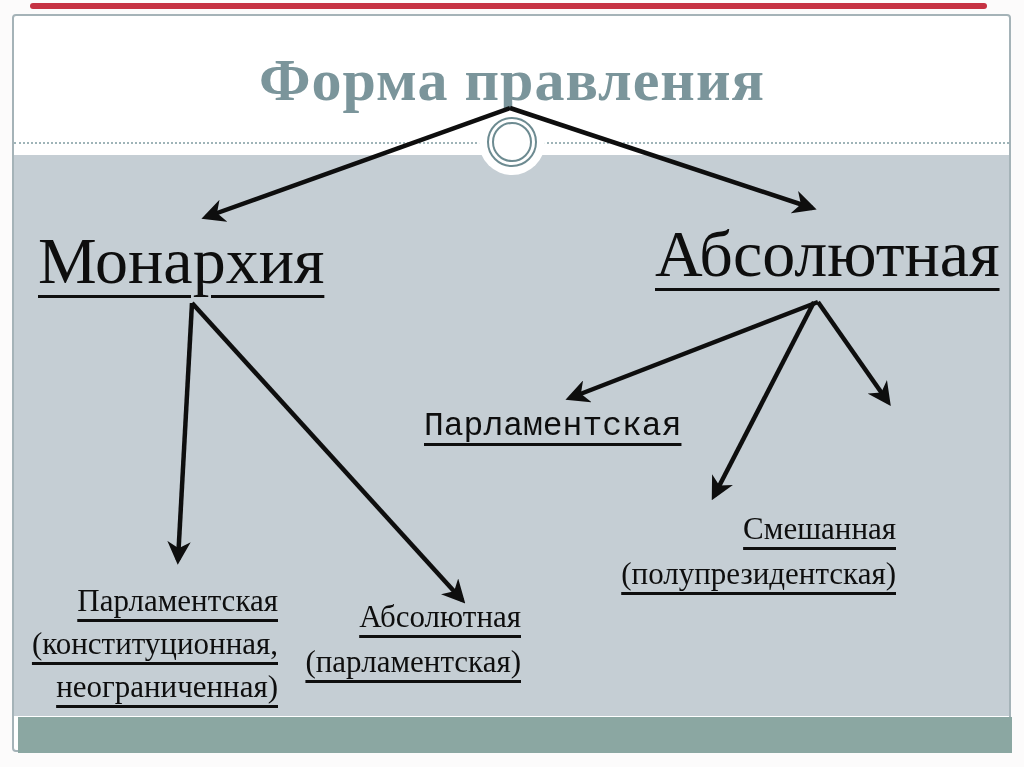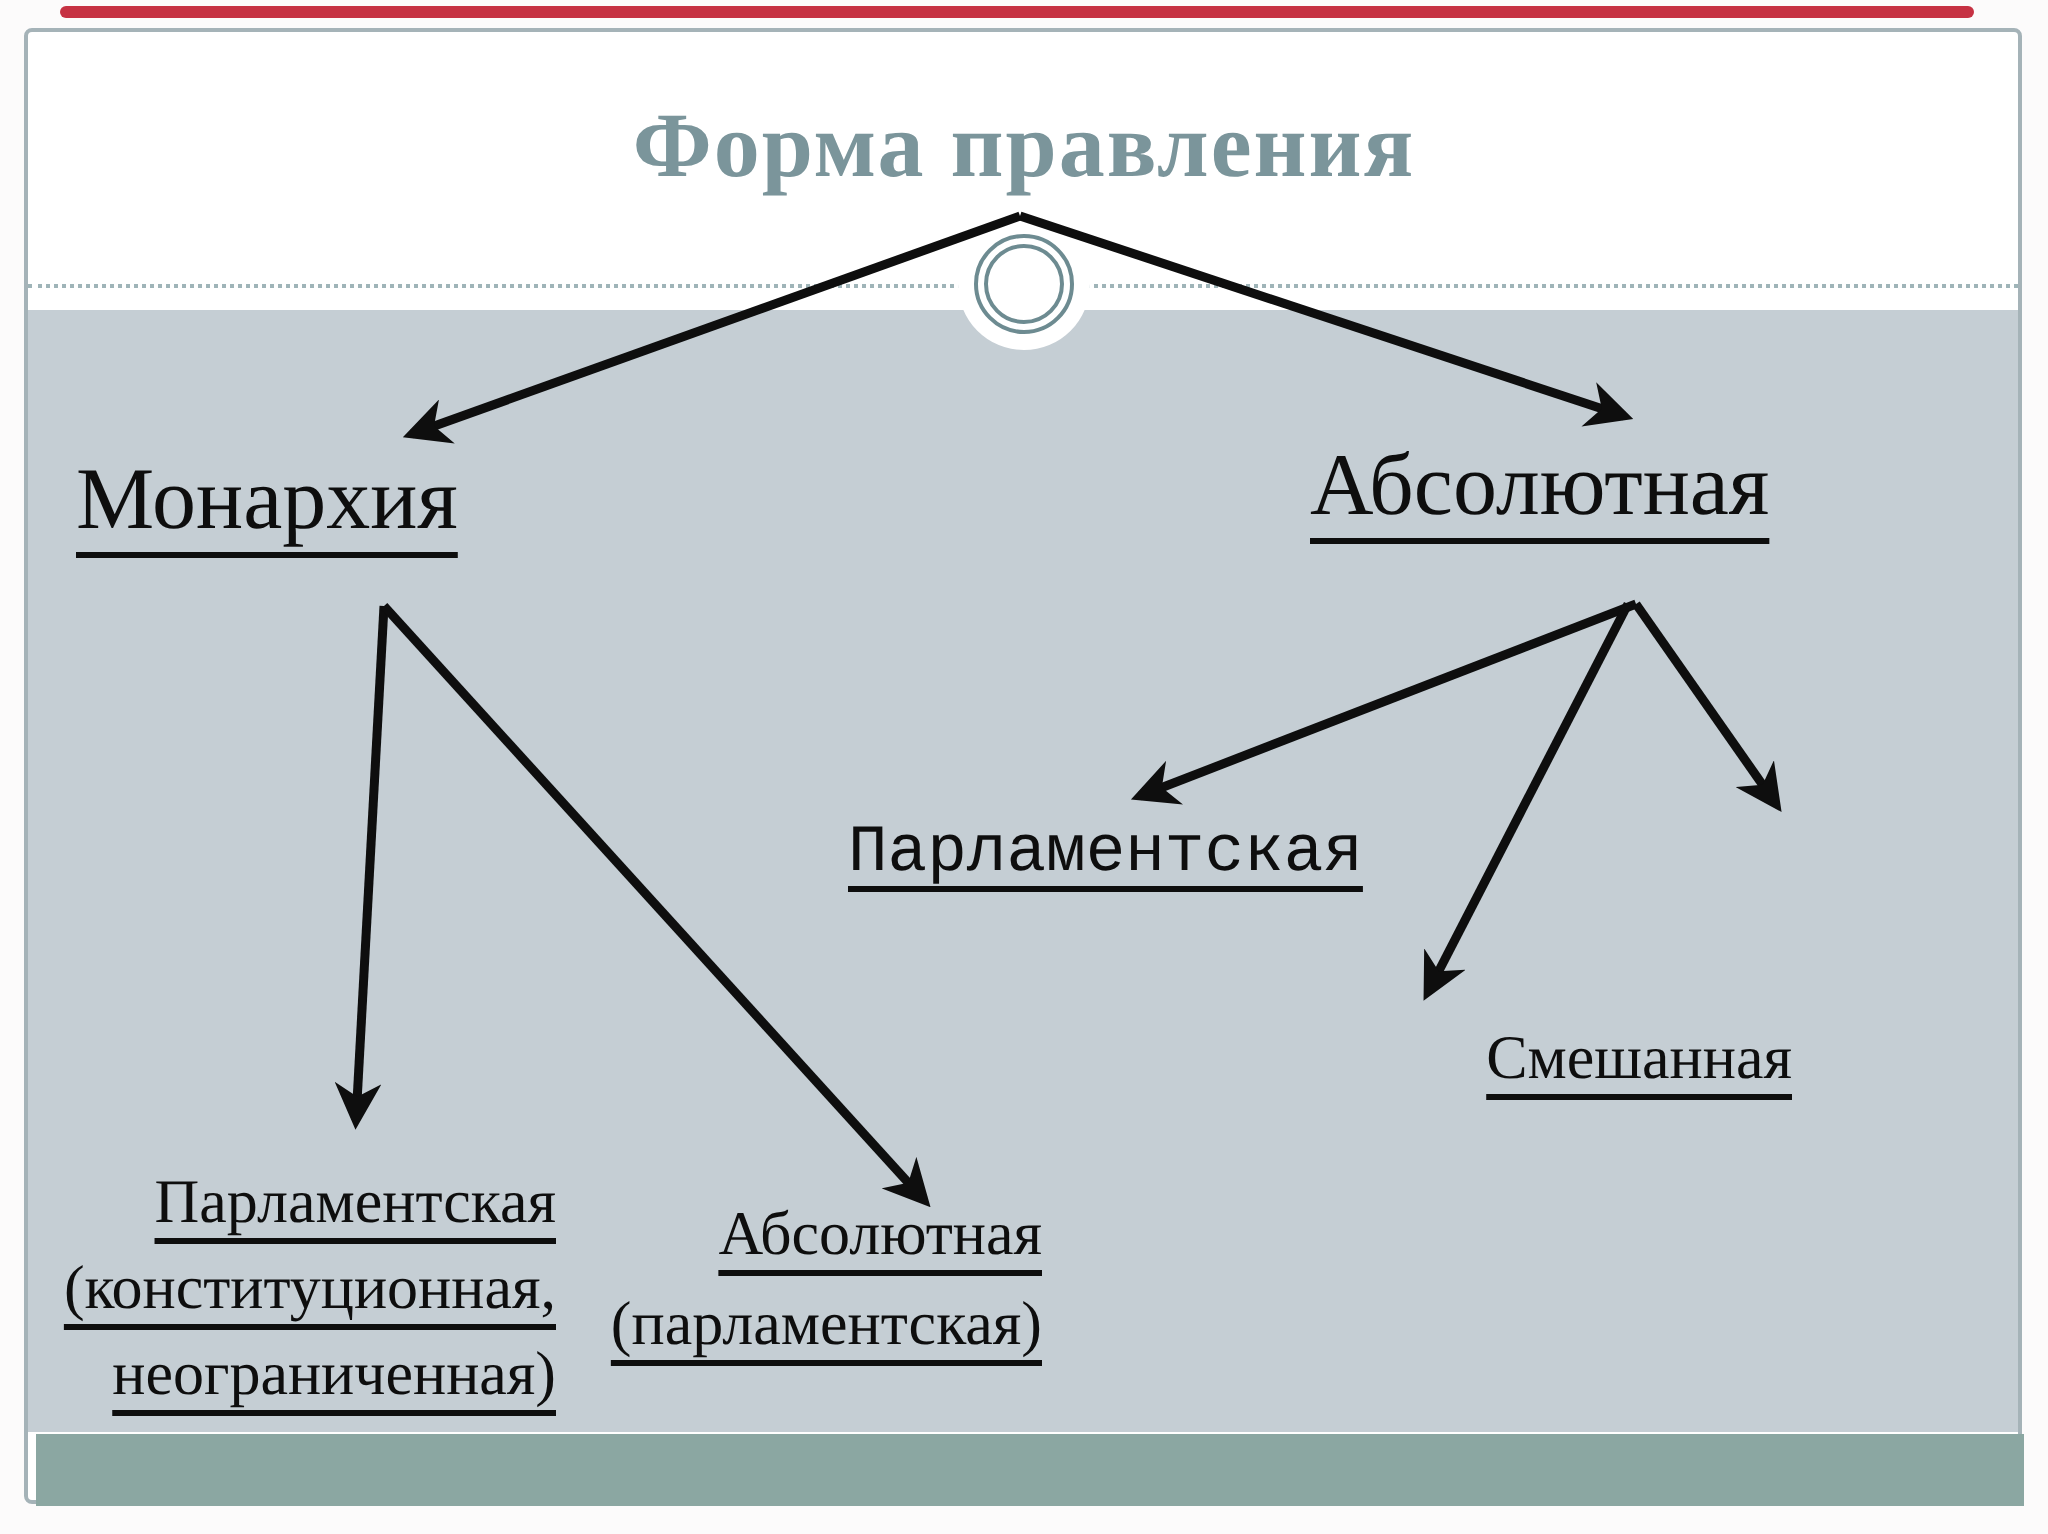--- a/index.html
+++ b/index.html
@@ -10,40 +10,40 @@
     color:#0e0e0e;
   }
   .slide{position:absolute;inset:0;}
 
   .top-accent{position:absolute;left:30px;top:3px;width:957px;height:6px;
     background:#c63243;border-radius:3px;}
 
   .frame{position:absolute;left:12px;top:14px;width:999px;height:738px;
     border:2px solid #a5b3b8;border-radius:4px;background:#ffffff;box-sizing:border-box;}
   .slide-title{position:absolute;left:0;top:46px;width:1024px;text-align:center;
-    font-size:46px;font-weight:bold;color:#7b959b;letter-spacing:1px;}
+    font-size:60px;font-weight:bold;color:#7b959b;letter-spacing:1px;}
 
   .dotted-sep{position:absolute;left:14px;top:142px;width:995px;height:0;
     border-top:2px dotted #9fb4b8;}
 
   .panel{position:absolute;left:14px;top:155px;width:995px;height:561px;background:#c5ced4;}
 
   .halo{position:absolute;left:479px;top:109px;width:66px;height:66px;border-radius:50%;
     background:#ffffff;}
   .ring-outer{position:absolute;left:487px;top:117px;width:50px;height:50px;border-radius:50%;
     border:2.5px solid #6d8b91;box-sizing:border-box;background:#ffffff;}
   .ring-inner{position:absolute;left:492px;top:122px;width:40px;height:40px;border-radius:50%;
     border:2px solid #6d8b91;box-sizing:border-box;}
 
   .bottom-bar{position:absolute;left:18px;top:717px;width:994px;height:36px;background:#8ba7a2;}
 
   svg.arrows{position:absolute;left:0;top:0;width:1024px;height:767px;pointer-events:none;}
 
   .node{position:absolute;white-space:nowrap;}
-  .lvl1{font-size:44px;line-height:1;}
+  .lvl1{font-size:66px;line-height:1;}
   .lvl1 .u{text-decoration:underline;text-decoration-thickness:3px;text-underline-offset:12px;}
   .lvl2{font-size:31px;line-height:1.45;text-align:right;}
   .lvl2 .u, .lvl2s .u{text-decoration:underline;text-decoration-thickness:2.5px;text-underline-offset:8px;}
   .lvl2s{font-size:33px;line-height:1;}
   .limited{line-height:1.38;}
 </style>
 </head>
 <body>
 
 <div class="slide">
@@ -87,20 +87,21 @@
     <span class="u">Абсолютная</span>
   </div>
 
   <div class="node lvl2s" style="left:424px;top:410px;font-family:Liberation Mono, monospace;">
     <span class="u">Парламентская</span>
   </div>
 
 
   <div class="node lvl2" style="left:530px;top:507px;width:366px;">
     <span class="u">Смешанная</span><br>
+    <span class="u">(полупрезидентская)</span>
   </div>
 
   <div class="node lvl2 limited" style="left:2px;top:580px;width:276px;">
     <span class="u">Парламентская</span><br>
     <span class="u">(конституционная,</span><br>
     <span class="u">неограниченная)</span>
   </div>
 
   <div class="node lvl2" style="left:255px;top:595px;width:266px;">
     <span class="u">Абсолютная</span><br>

